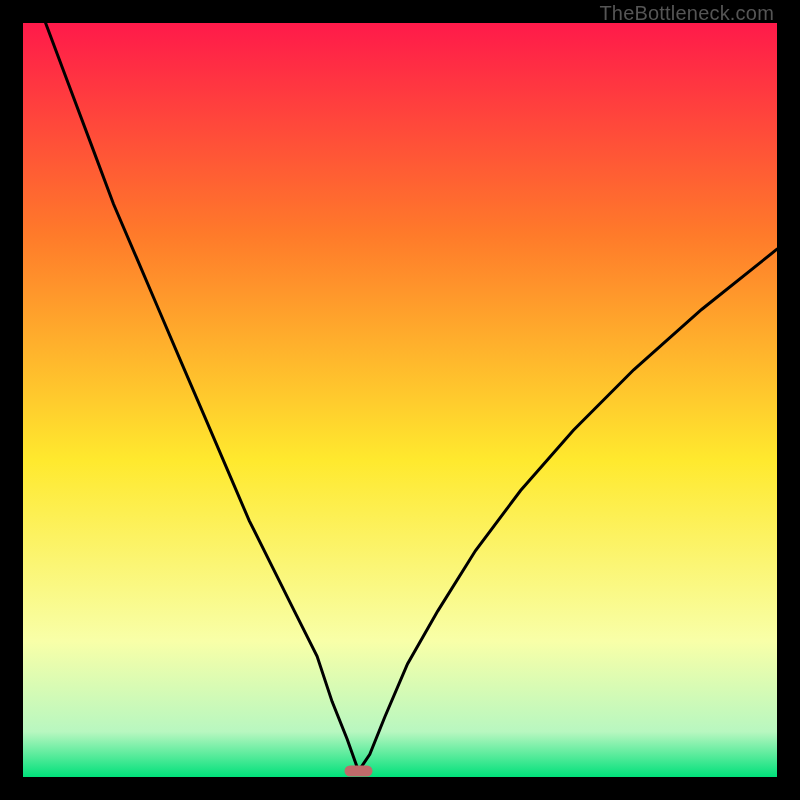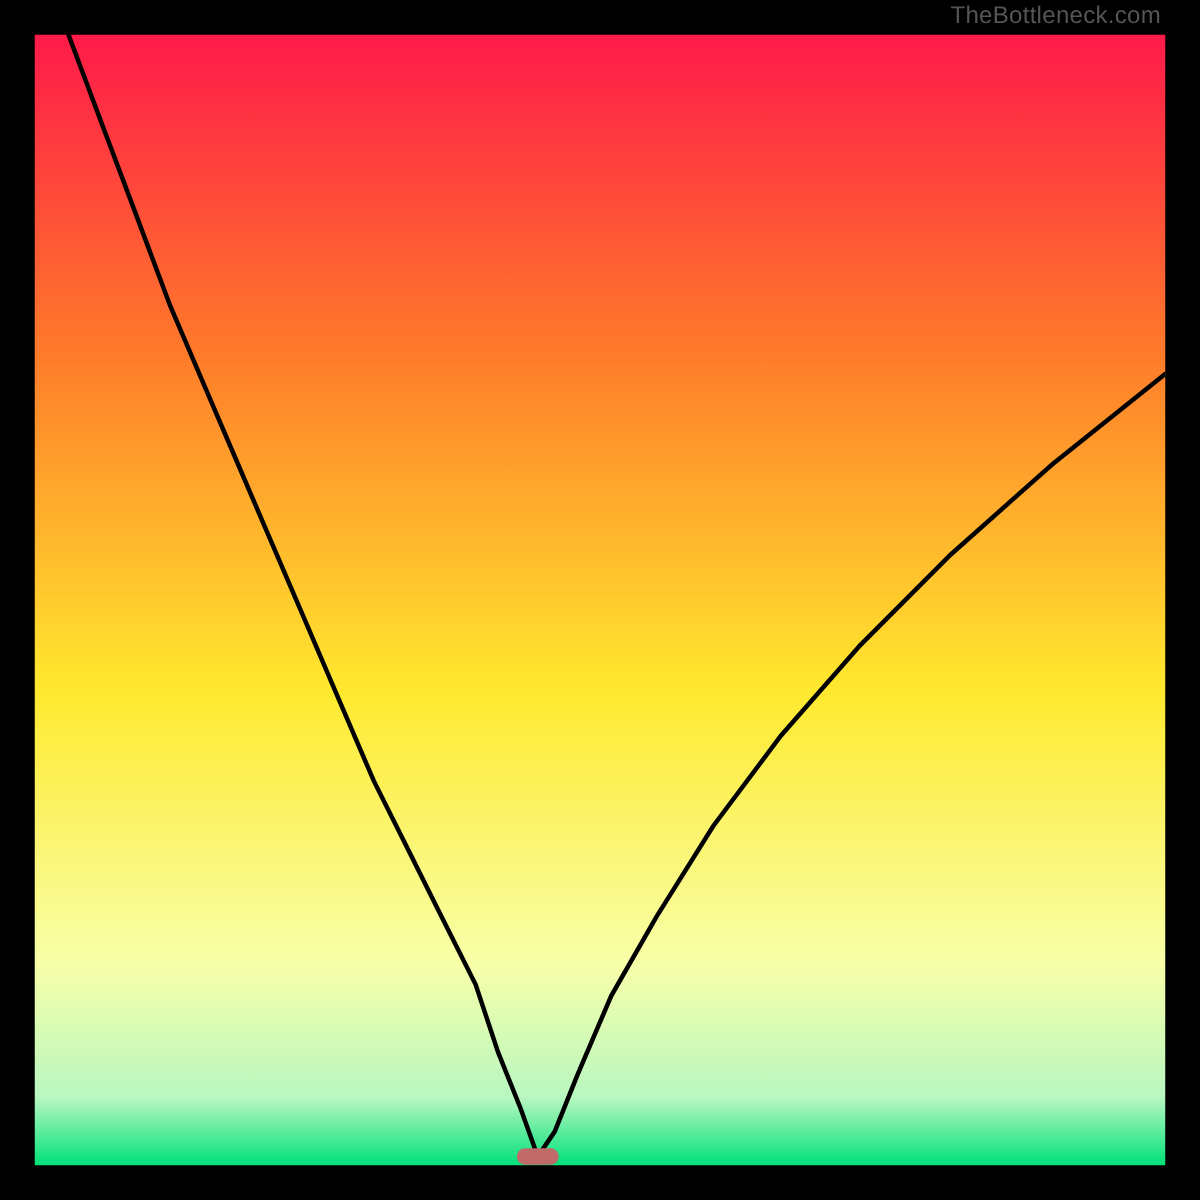--- a/index.html
+++ b/index.html
@@ -24,21 +24,21 @@
     left: 0;
     top: 0;
     width: 754px;
     height: 754px;
   }
   .watermark {
     position: absolute;
     top: 2px;
     right: 26px;
     color: #555;
-    font-size: 16px;
+    font-size: 20px;
     font-weight: 500;
     letter-spacing: 0.2px;
   }
 </style>
 </head>
 <body>
 
 <div class="frame">
   <svg class="plot-area" viewBox="0 0 754 754" preserveAspectRatio="none">
     <defs>

